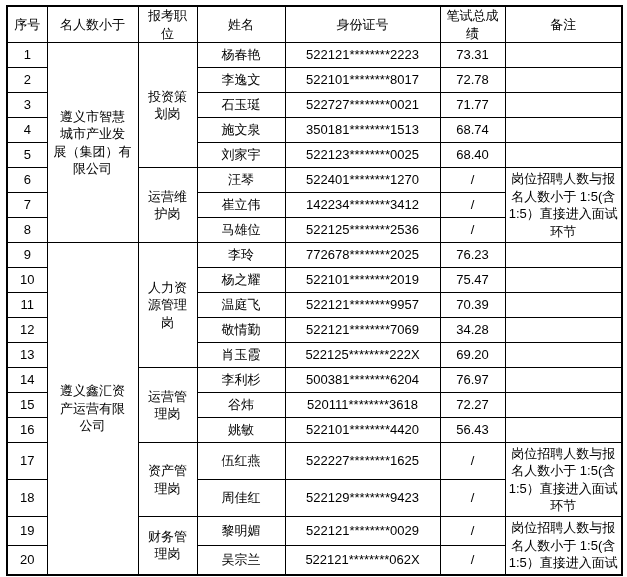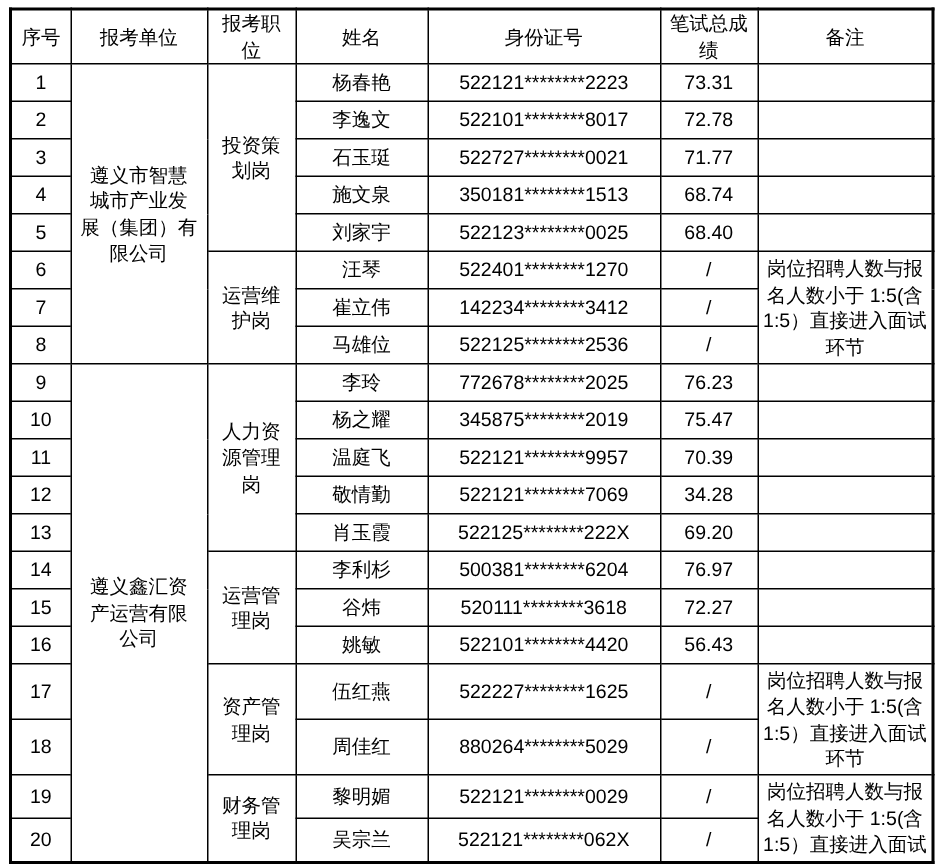--- a/index.html
+++ b/index.html
@@ -45,21 +45,21 @@
         <col class="c-unit">
         <col class="c-pos">
         <col class="c-name">
     <col class="c-id">
         <col class="c-score">
         <col class="c-remark">
   </colgroup>
   <tbody>
         <tr class="h-head">
     <th>序号</th>
-    <th>报考单位</th>
+    <th>名人数小于</th>
     <th class="wrap">报考职
 位</th>
     <th>姓名</th>
     <th>身份证号</th>
     <th class="wrap">笔试总成
 绩</th>
     <th>备注</th>
   </tr>
 
   <tr class="h-std">
@@ -137,21 +137,21 @@
 源管理
 岗</td>
     <td>李玲</td>
     <td>772678********2025</td>
     <td>76.23</td>
     <td></td>
   </tr>
   <tr class="h-std">
     <td>10</td>
     <td>杨之耀</td>
-    <td>345875********2019</td>
+    <td>522101********2019</td>
     <td>75.47</td>
     <td></td>
   </tr>
   <tr class="h-std">
     <td>11</td>
     <td>温庭飞</td>
     <td>522121********9957</td>
     <td>70.39</td>
     <td></td>
   </tr>
@@ -200,21 +200,21 @@
     <td>522227********1625</td>
     <td>/</td>
     <td class="wrap" rowspan="2">岗位招聘人数与报
 名人数小于 1:5(含
 1:5）直接进入面试
 环节</td>
   </tr>
   <tr class="h-tall">
     <td>18</td>
     <td>周佳红</td>
-    <td>880264********5029</td>
+    <td>522129********9423</td>
     <td>/</td>
   </tr>
   <tr class="h-med">
     <td>19</td>
     <td class="wrap" rowspan="2">财务管
 理岗</td>
     <td>黎明媚</td>
     <td>522121********0029</td>
     <td>/</td>
     <td class="wrap" rowspan="2">岗位招聘人数与报

